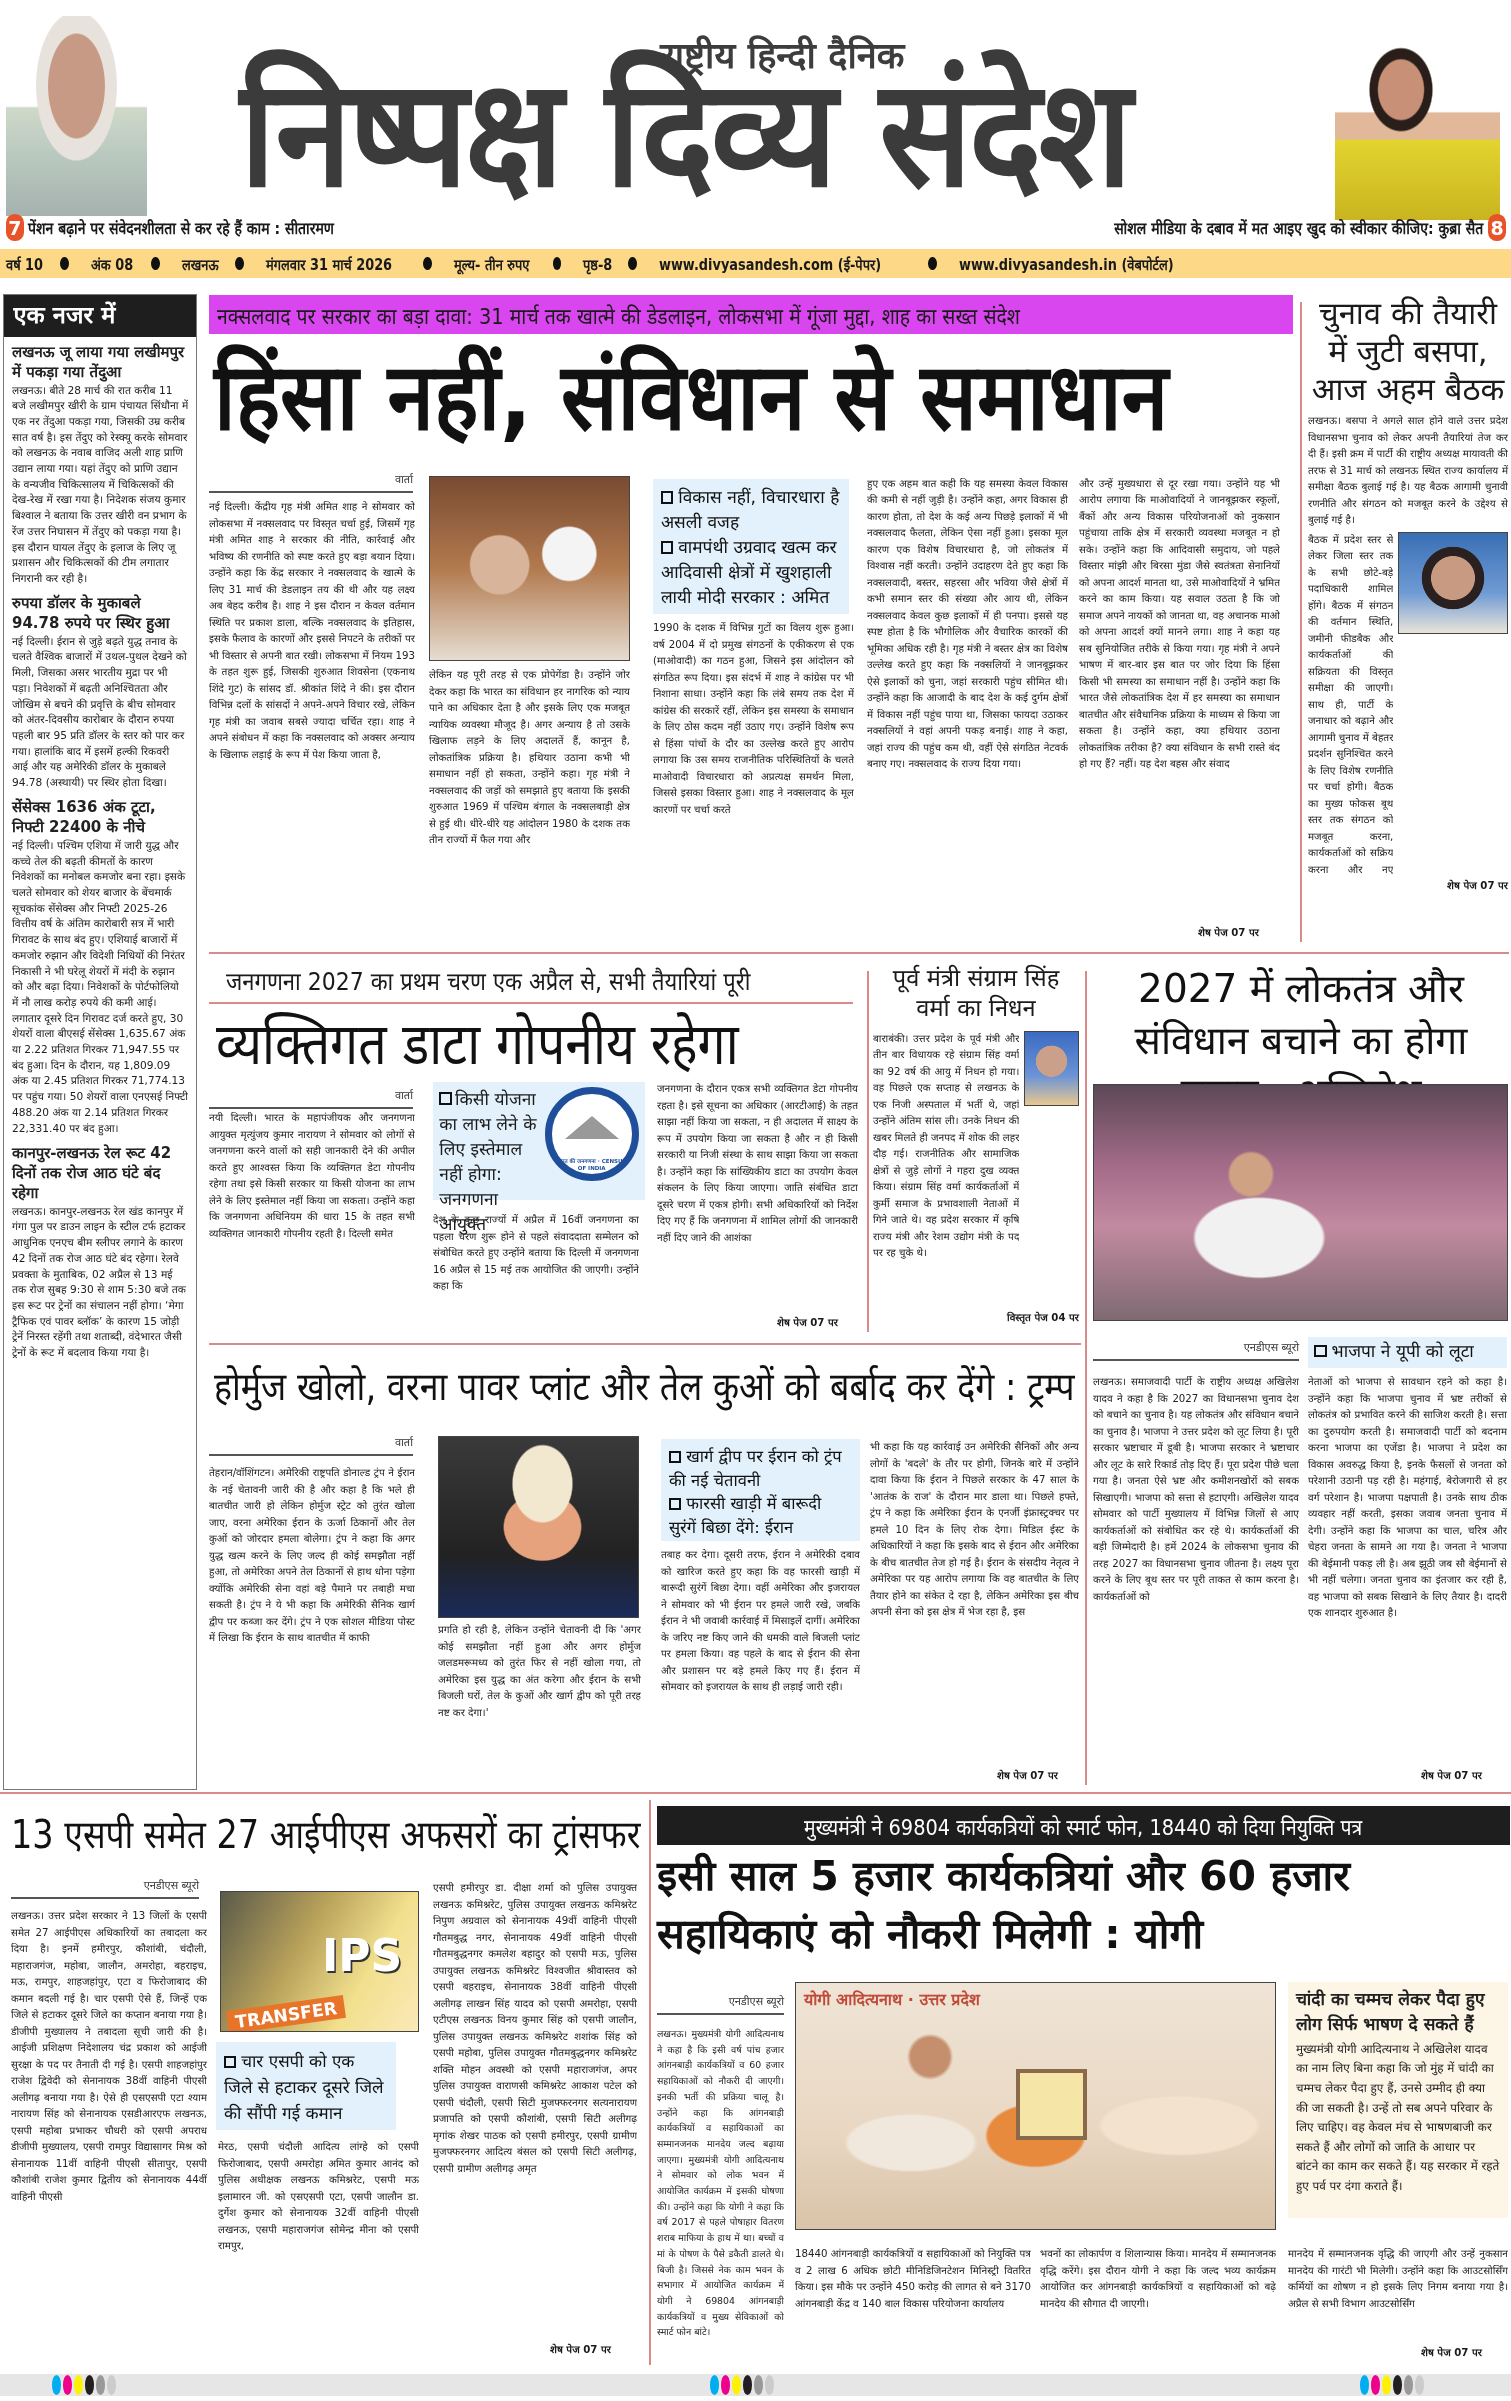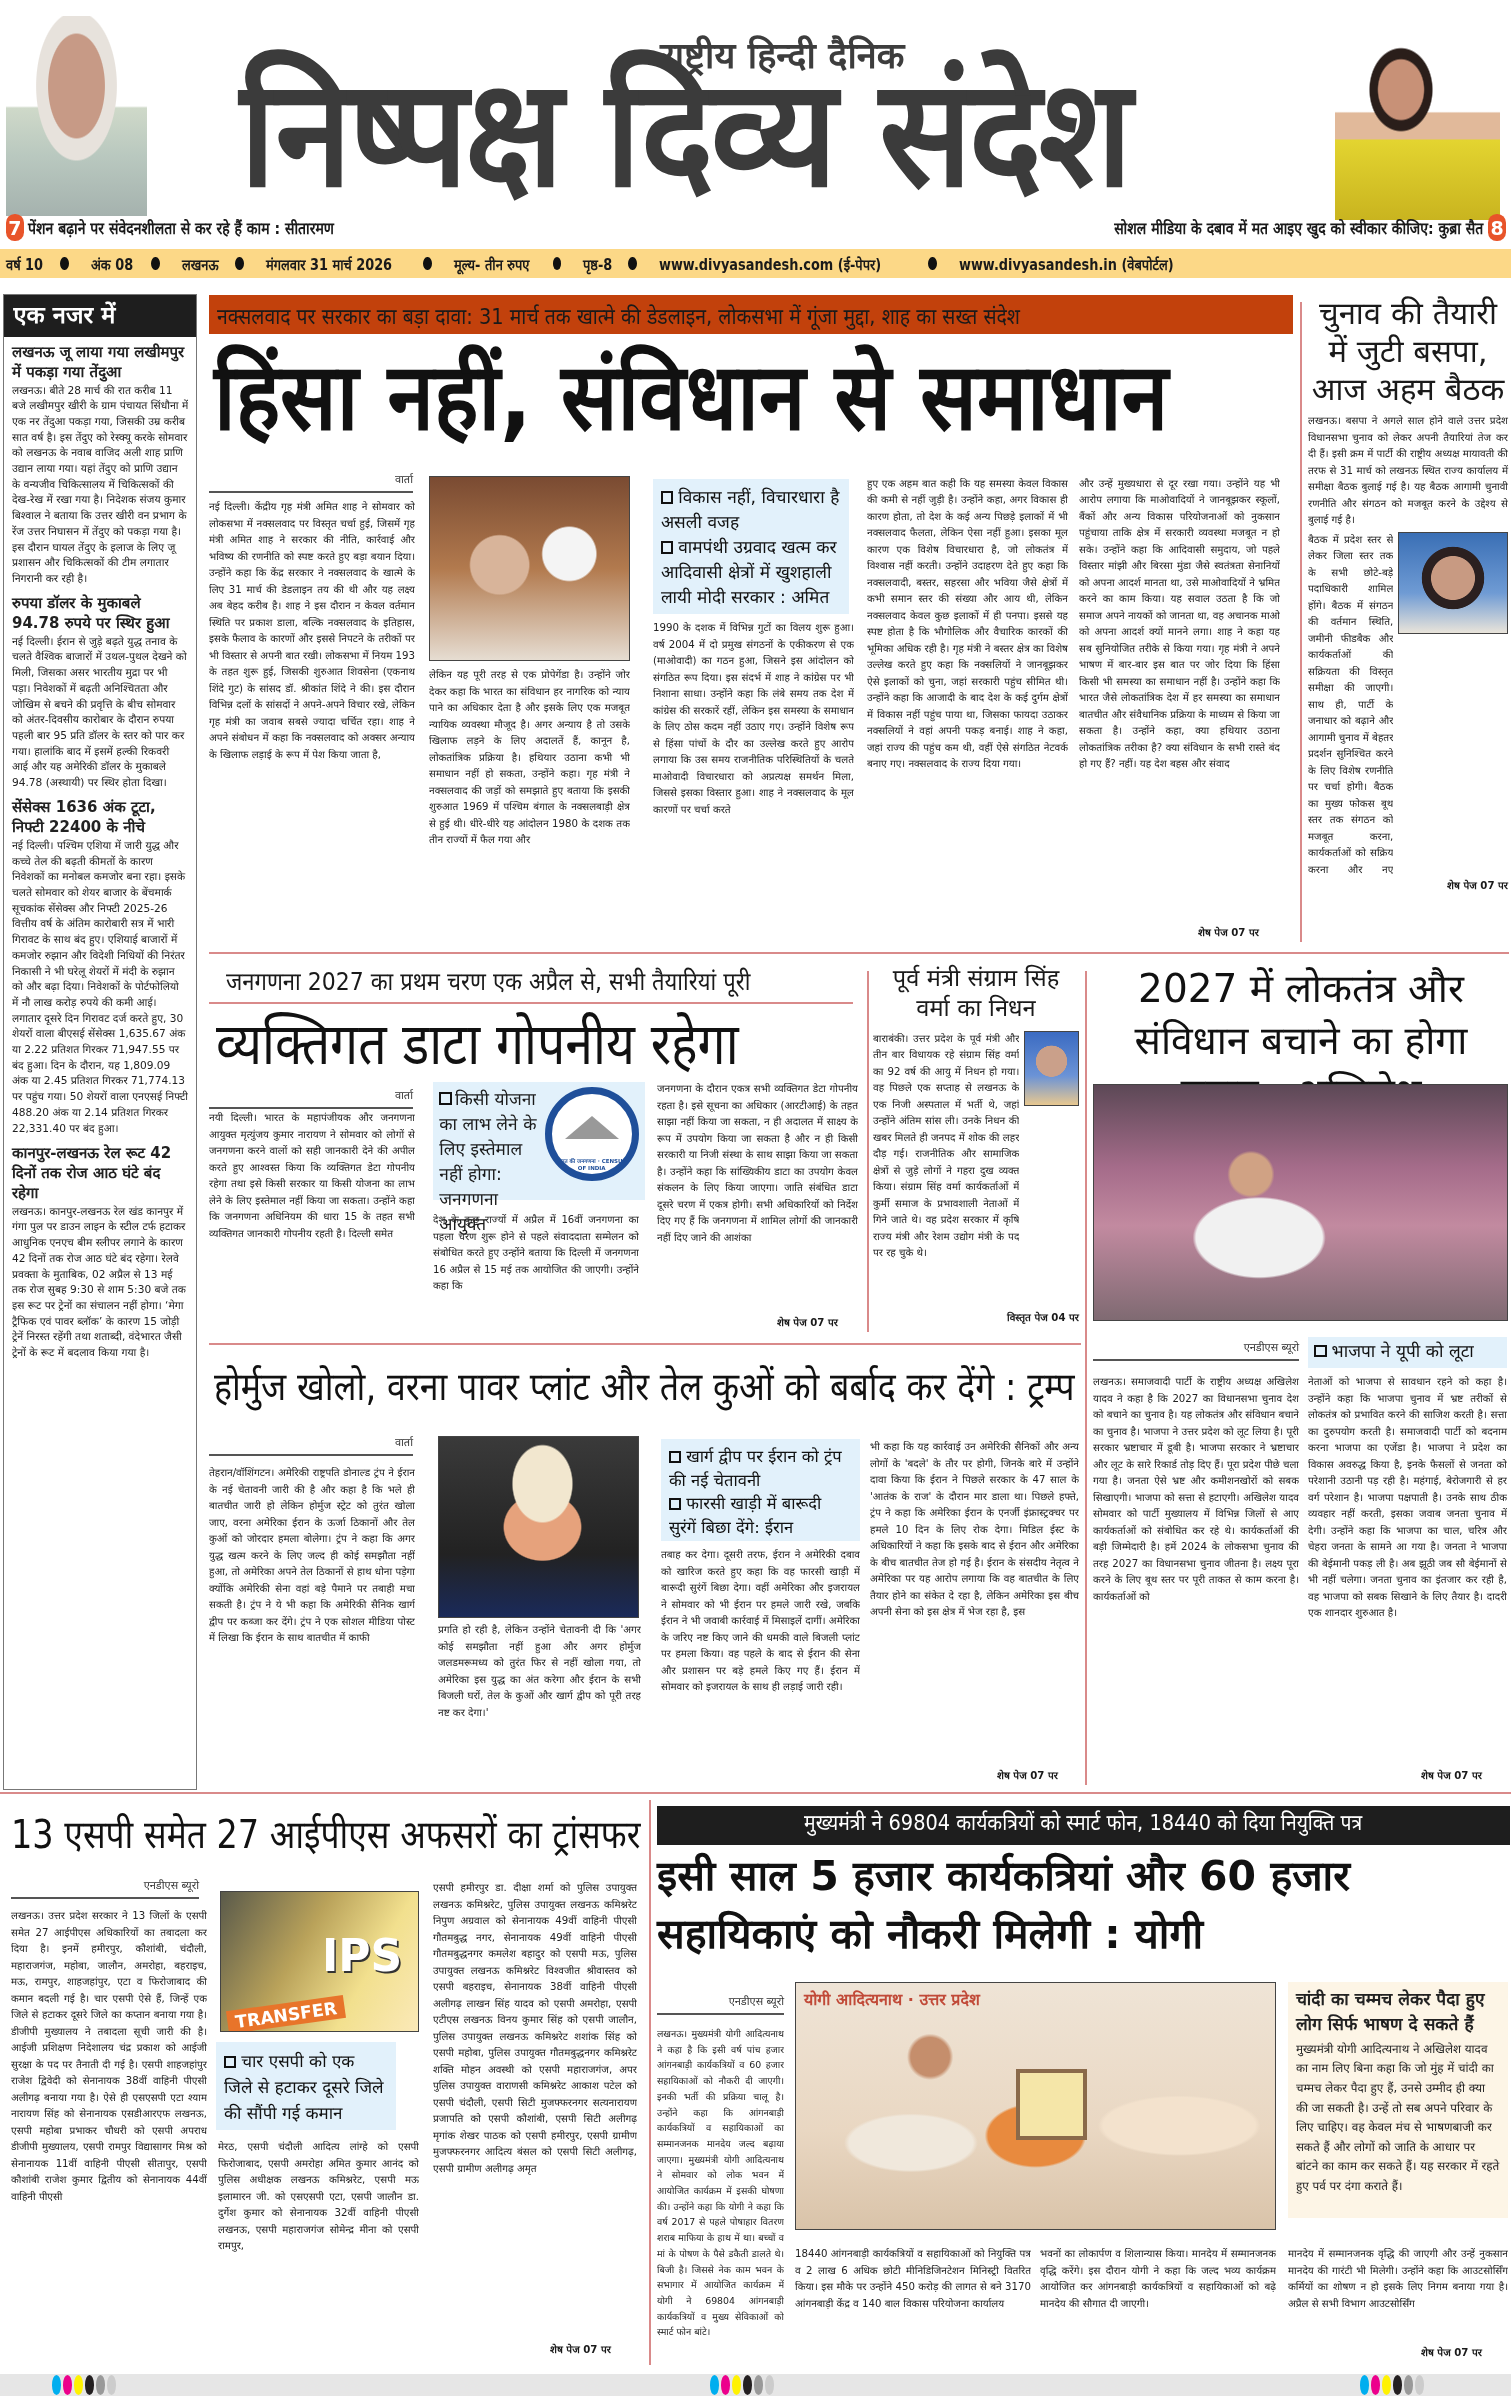--- a/index.html
+++ b/index.html
@@ -67,21 +67,21 @@
         <div style="font-size: 15px; font-weight: bold; line-height: 20.4px; color: rgb(34, 34, 34);">सेंसेक्स 1636 अंक टूटा, निफ्टी 22400 के नीचे</div>
         <div style="font-size: 10.6px; line-height: 15.7px; color: rgb(34, 34, 34); max-height: 408px; overflow: hidden;">नई दिल्ली। पश्चिम एशिया में जारी युद्ध और कच्चे तेल की बढ़ती कीमतों के कारण निवेशकों का मनोबल कमजोर बना रहा। इसके चलते सोमवार को शेयर बाजार के बेंचमार्क सूचकांक सेंसेक्स और निफ्टी 2025-26 वित्तीय वर्ष के अंतिम कारोबारी सत्र में भारी गिरावट के साथ बंद हुए। एशियाई बाजारों में कमजोर रुझान और विदेशी निधियों की निरंतर निकासी ने भी घरेलू शेयरों में मंदी के रुझान को और बढ़ा दिया। निवेशकों के पोर्टफोलियो में नौ लाख करोड़ रुपये की कमी आई। लगातार दूसरे दिन गिरावट दर्ज करते हुए, 30 शेयरों वाला बीएसई सेंसेक्स 1,635.67 अंक या 2.22 प्रतिशत गिरकर 71,947.55 पर बंद हुआ। दिन के दौरान, यह 1,809.09 अंक या 2.45 प्रतिशत गिरकर 71,774.13 पर पहुंच गया। 50 शेयरों वाला एनएसई निफ्टी 488.20 अंक या 2.14 प्रतिशत गिरकर 22,331.40 पर बंद हुआ।</div>
       </div>
       <div style="margin-bottom: 6.3px;">
         <div style="font-size: 15px; font-weight: bold; line-height: 20.4px; color: rgb(34, 34, 34);">कानपुर-लखनऊ रेल रूट 42 दिनों तक रोज आठ घंटे बंद रहेगा</div>
         <div style="font-size: 10.6px; line-height: 15.7px; color: rgb(34, 34, 34); max-height: 298px; overflow: hidden;">लखनऊ। कानपुर-लखनऊ रेल खंड कानपुर में गंगा पुल पर डाउन लाइन के स्टील टर्फ हटाकर आधुनिक एनएच बीम स्लीपर लगाने के कारण 42 दिनों तक रोज आठ घंटे बंद रहेगा। रेलवे प्रवक्ता के मुताबिक, 02 अप्रैल से 13 मई तक रोज सुबह 9:30 से शाम 5:30 बजे तक इस रूट पर ट्रेनों का संचालन नहीं होगा। ‘मेगा ट्रैफिक एवं पावर ब्लॉक’ के कारण 15 जोड़ी ट्रेनें निरस्त रहेंगी तथा शताब्दी, वंदेभारत जैसी ट्रेनों के रूट में बदलाव किया गया है।</div>
       </div>
     </div>
 </div>
 
-<div class="abs" style="left:209px;top:295px;width:1084px;height:39px;background:#c2410c;display:flex;align-items:center;padding-left:7.9px;overflow:hidden">
+<div class="abs" style="left:209px;top:295px;width:1084px;height:39px;background:#d946ef;display:flex;align-items:center;padding-left:7.9px;overflow:hidden">
   <span style="font-size:22px;white-space:nowrap;transform:scaleX(.88);transform-origin:left;display:inline-block">नक्सलवाद पर सरकार का बड़ा दावा: 31 मार्च तक खात्मे की डेडलाइन, लोकसभा में गूंजा मुद्दा, शाह का सख्त संदेश</span>
 </div>
 <div class="abs hd-black" style="left:214px;top:338px;font-size:93px;line-height:118px;transform:scaleX(.90)">हिंसा नहीं, संविधान से समाधान</div>
 <div class="abs" style="left:209px;top:471px;width:1076px;height:471px">
   <div class="abs byline" style="left:0;top:0;width:204px">वार्ता</div>
   <div class="abs body-txt" style="left:0;top:28px;width:206px;height:440px;overflow:hidden">नई दिल्ली। केंद्रीय गृह मंत्री अमित शाह ने सोमवार को लोकसभा में नक्सलवाद पर विस्तृत चर्चा हुई, जिसमें गृह मंत्री अमित शाह ने सरकार की नीति, कार्रवाई और भविष्य की रणनीति को स्पष्ट करते हुए बड़ा बयान दिया। उन्होंने कहा कि केंद्र सरकार ने नक्सलवाद के खात्मे के लिए 31 मार्च की डेडलाइन तय की थी और यह लक्ष्य अब बेहद करीब है। शाह ने इस दौरान न केवल वर्तमान स्थिति पर प्रकाश डाला, बल्कि नक्सलवाद के इतिहास, इसके फैलाव के कारणों और इससे निपटने के तरीकों पर भी विस्तार से अपनी बात रखी। लोकसभा में नियम 193 के तहत शुरू हुई, जिसकी शुरुआत शिवसेना (एकनाथ शिंदे गुट) के सांसद डॉ. श्रीकांत शिंदे ने की। इस दौरान विभिन्न दलों के सांसदों ने अपने-अपने विचार रखे, लेकिन गृह मंत्री का जवाब सबसे ज्यादा चर्चित रहा। शाह ने अपने संबोधन में कहा कि नक्सलवाद को अक्सर अन्याय के खिलाफ लड़ाई के रूप में पेश किया जाता है,</div>
   <div class="abs photo ph-gray" style="left:220px;top:4.7px;width:201px;height:185px;background:radial-gradient(circle at 35% 48%,#d8b49a 0 18%,transparent 19%),radial-gradient(circle at 70% 42%,#f4f4f4 0 15%,transparent 16%),linear-gradient(180deg,#7a4b32,#b27a4e 50%,#e6ddd2)"></div>
   <div class="abs body-txt" style="left:220px;top:196px;width:201px;height:271px;overflow:hidden">लेकिन यह पूरी तरह से एक प्रोपेगेंडा है। उन्होंने जोर देकर कहा कि भारत का संविधान हर नागरिक को न्याय पाने का अधिकार देता है और इसके लिए एक मजबूत न्यायिक व्यवस्था मौजूद है। अगर अन्याय है तो उसके खिलाफ लड़ने के लिए अदालतें हैं, कानून है, लोकतांत्रिक प्रक्रिया है। हथियार उठाना कभी भी समाधान नहीं हो सकता, उन्होंने कहा। गृह मंत्री ने नक्सलवाद की जड़ों को समझाते हुए बताया कि इसकी शुरुआत 1969 में पश्चिम बंगाल के नक्सलबाड़ी क्षेत्र से हुई थी। धीरे-धीरे यह आंदोलन 1980 के दशक तक तीन राज्यों में फैल गया और</div>
   <div class="abs bluebox" style="left:444px;top:7.9px;width:196px;height:135px">
     <div><span class="sq"></span><span>विकास नहीं, विचारधारा है असली वजह</span></div>
@@ -163,21 +163,21 @@
   <span style="position:absolute;right:15.7px;top:38px;font-size:44px;font-weight:bold;color:#fff;text-shadow:1.6px 1.6px 0 #333">IPS</span>
   <span style="position:absolute;left:6.3px;bottom:4.7px;background:#e8742a;color:#fff;font-weight:bold;font-size:17.3px;padding:1.6px 7.9px;transform:rotate(-8deg)">TRANSFER</span>
 </div>
 <div class="abs bluebox" style="left:216px;top:2042px;width:180px;height:88px;font-size:17px;line-height:26px"><span class="sq"></span><span>चार एसपी को एक जिले से हटाकर दूसरे जिले की सौंपी गई कमान</span></div>
 <div class="abs body-txt" style="left:218px;top:2139px;width:201px;height:217px;overflow:hidden">मेरठ, एसपी चंदौली आदित्य लांग्हे को एसपी फिरोजाबाद, एसपी अमरोहा अमित कुमार आनंद को पुलिस अधीक्षक लखनऊ कमिश्नरेट, एसपी मऊ इलामारन जी. को एसएसपी एटा, एसपी जालौन डा. दुर्गेश कुमार को सेनानायक 32वीं वाहिनी पीएसी लखनऊ, एसपी महाराजगंज सोमेन्द्र मीना को एसपी रामपुर,</div>
 <div class="abs body-txt" style="left:433px;top:1880px;width:204px;height:462px;overflow:hidden">एसपी हमीरपुर डा. दीक्षा शर्मा को पुलिस उपायुक्त लखनऊ कमिश्नरेट, पुलिस उपायुक्त लखनऊ कमिश्नरेट निपुण अग्रवाल को सेनानायक 49वीं वाहिनी पीएसी गौतमबुद्ध नगर, सेनानायक 49वीं वाहिनी पीएसी गौतमबुद्धनगर कमलेश बहादुर को एसपी मऊ, पुलिस उपायुक्त लखनऊ कमिश्नरेट विश्वजीत श्रीवास्तव को एसपी बहराइच, सेनानायक 38वीं वाहिनी पीएसी अलीगढ़ लाखन सिंह यादव को एसपी अमरोहा, एसपी एटीएस लखनऊ विनय कुमार सिंह को एसपी जालौन, पुलिस उपायुक्त लखनऊ कमिश्नरेट शशांक सिंह को एसपी महोबा, पुलिस उपायुक्त गौतमबुद्धनगर कमिश्नरेट शक्ति मोहन अवस्थी को एसपी महाराजगंज, अपर पुलिस उपायुक्त वाराणसी कमिश्नरेट आकाश पटेल को एसपी चंदौली, एसपी सिटी मुजफ्फरनगर सत्यनारायण प्रजापति को एसपी कौशांबी, एसपी सिटी अलीगढ़ मृगांक शेखर पाठक को एसपी हमीरपुर, एसपी ग्रामीण मुजफ्फरनगर आदित्य बंसल को एसपी सिटी अलीगढ़, एसपी ग्रामीण अलीगढ़ अमृत</div>
 <div class="abs more" style="left:550px;top:2342px">शेष पेज 07 पर</div>
 
 <div class="abs vrule" style="left:649px;top:1800px;height:565px"></div>
 
-<div class="abs" style="left:657px;top:1806px;width:853px;height:39px;background:#1e1e1e;display:flex;justify-content:center">
+<div class="abs" style="left:657px;top:1806px;width:853px;height:39px;background:#1e1e1e;display:flex;align-items:center;justify-content:center">
   <span style="color:#fff;font-size:22px;white-space:nowrap;transform:scaleX(.88);display:inline-block">मुख्यमंत्री ने 69804 कार्यकत्रियों को स्मार्ट फोन, 18440 को दिया नियुक्ति पत्र</span>
 </div>
 <div class="abs" style="left:657px;top:1847px;width:853px;font-size:41px;line-height:58px;font-weight:bold;text-align:left;color:#111">इसी साल 5 हजार कार्यकत्रियां और 60 हजार सहायिकाएं को नौकरी मिलेगी : योगी</div>
 <div class="abs byline" style="left:657px;top:1993px;width:127px">एनडीएस ब्यूरो</div>
 <div class="abs body-txt" style="left:657px;top:2026px;width:127px;height:334px;overflow:hidden;font-size:9.4px;line-height:15.7px">लखनऊ। मुख्यमंत्री योगी आदित्यनाथ ने कहा है कि इसी वर्ष पांच हजार आंगनबाड़ी कार्यकत्रियों व 60 हजार सहायिकाओं को नौकरी दी जाएगी। इनकी भर्ती की प्रक्रिया चालू है। उन्होंने कहा कि आंगनबाड़ी कार्यकत्रियों व सहायिकाओं का सम्मानजनक मानदेय जल्द बढ़ाया जाएगा। मुख्यमंत्री योगी आदित्यनाथ ने सोमवार को लोक भवन में आयोजित कार्यक्रम में इसकी घोषणा की। उन्होंने कहा कि योगी ने कहा कि वर्ष 2017 से पहले पोषाहार वितरण शराब माफिया के हाथ में था। बच्चों व मां के पोषण के पैसे डकैती डालते थे। बिजी है। जिससे नेक काम भवन के सभागार में आयोजित कार्यक्रम में योगी ने 69804 आंगनबाड़ी कार्यकत्रियों व मुख्य सेविकाओं को स्मार्ट फोन बांटे।</div>
 <div class="abs photo" style="left:795px;top:1982px;width:481px;height:248px;background:radial-gradient(circle at 28% 30%,#c58e6c 0 5%,transparent 6%),radial-gradient(ellipse at 24% 65%,#f0e8dc 0 12%,transparent 13%),radial-gradient(ellipse at 50% 62%,#e88a3e 0 14%,transparent 15%),radial-gradient(ellipse at 80% 58%,#f3e2cd 0 14%,transparent 15%),linear-gradient(180deg,#efe4d6,#e9d7c2 60%,#d9c3a9)">
   <span style="position:absolute;left:7.9px;top:4.7px;font-size:16px;color:#c14a38;font-weight:bold">योगी आदित्यनाथ · उत्तर प्रदेश</span>
   <div style="position:absolute;left:220px;top:86px;width:71px;height:71px;border:4.7px solid #8a6a4a;background:#f5e6a8"></div>
 </div>
 <div class="abs body-txt" style="left:795px;top:2246px;width:236px;height:114px;overflow:hidden">18440 आंगनबाड़ी कार्यकत्रियों व सहायिकाओं को नियुक्ति पत्र व 2 लाख 6 अधिक छोटी मीनिडिजिनटेशन मिनिस्ट्री वितरित किया। इस मौके पर उन्होंने 450 करोड़ की लागत से बने 3170 आंगनबाड़ी केंद्र व 140 बाल विकास परियोजना कार्यालय</div>

